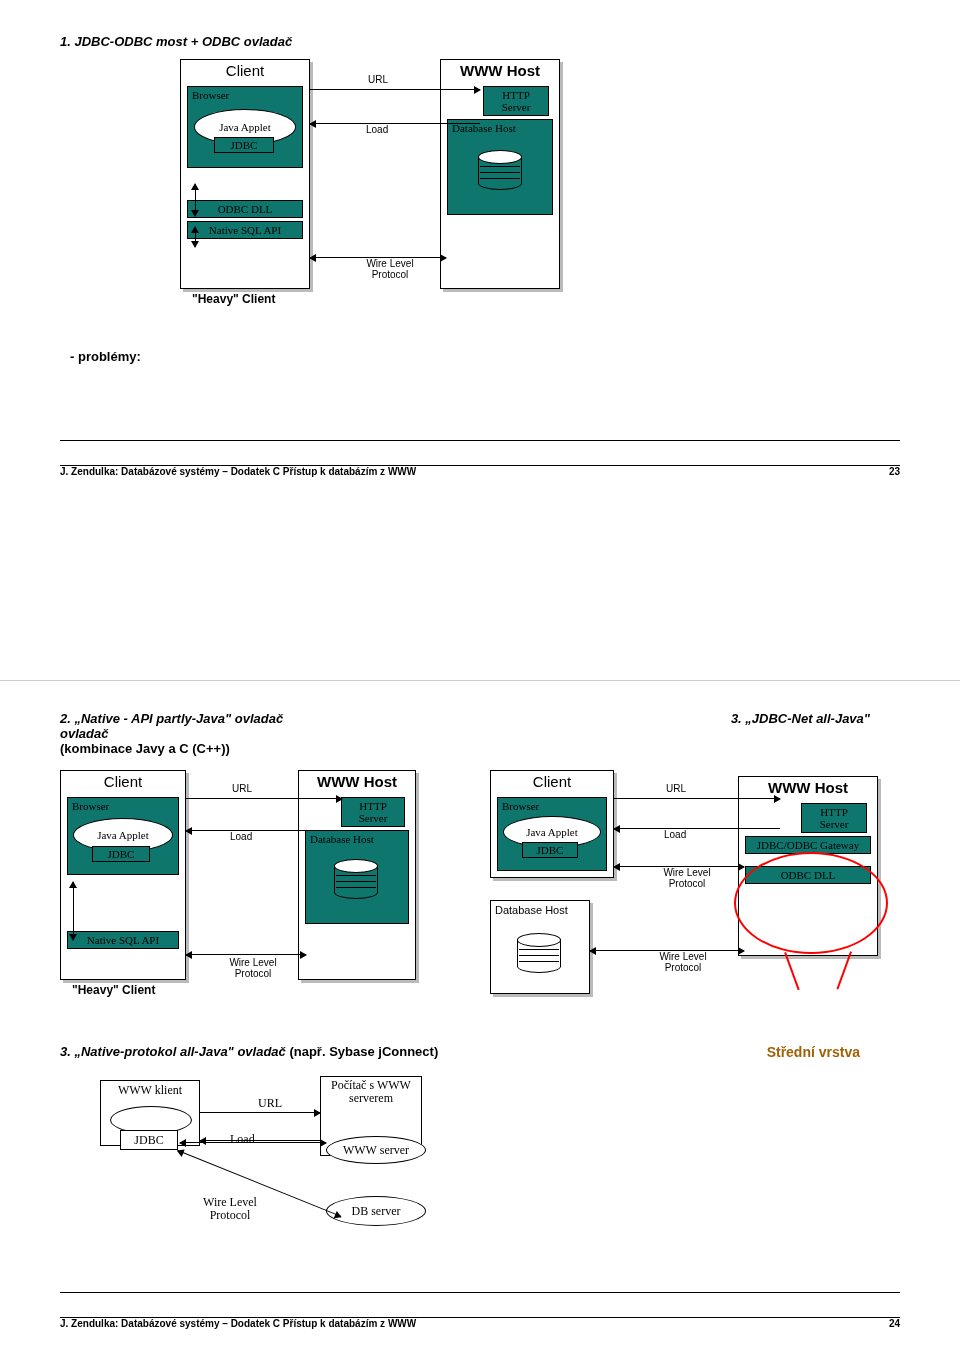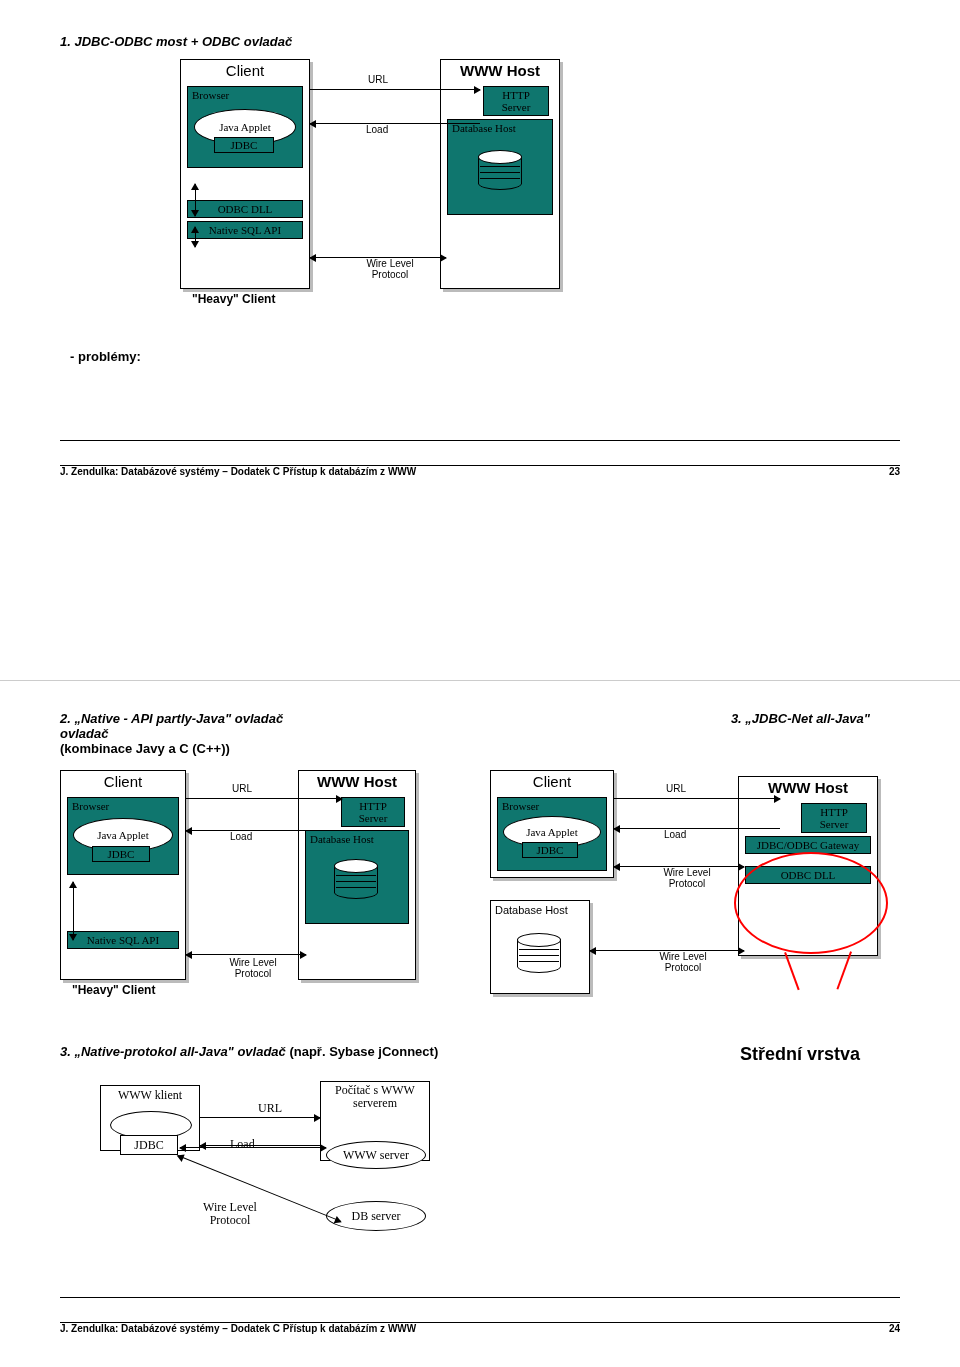--- a/index.html
+++ b/index.html
@@ -120,22 +120,22 @@
     margin: 6px 0 4px;
   }
 
   .red-ellipse {
     position: absolute;
     border: 2px solid #f00;
     border-radius: 50%;
   }
   .red-label {
     position: absolute;
-    color: #000000;
-    font-size: 18px;
+    color: #a16207;
+    font-size: 14px;
     font-weight: bold;
     font-family: "Arial", sans-serif;
     margin-left: 32px;
   }
   .red-line {
     position: absolute;
     background: #f00;
     height: 2px;
     transform-origin: top left;
   }
@@ -354,21 +354,21 @@
     <div class="simple-ell" style="left:50px; top:30px; width:80px; height:26px;"></div>
     <div class="simple-box" style="left:60px; top:54px; width:58px; height:20px;">
       <span>JDBC</span>
     </div>
 
     <div class="simple-text" style="left:198px; top:20px;">URL</div>
     <div class="simple-text" style="left:170px; top:56px;">Load</div>
     <div class="arrow-line r" style="left:140px; top:36px; width:120px;"></div>
     <div class="arrow-line l" style="left:140px; top:64px; width:120px;"></div>
 
-    <div class="simple-box" style="left:260px; top:0px; width:110px; height:80px; line-height:1.1;">
+    <div class="simple-box" style="left:260px; top:0px; width:102px; height:80px; line-height:1.1;">
       <div>Počítač s WWW serverem</div>
     </div>
     <div class="simple-ell" style="left:266px; top:60px; width:98px; height:26px;justify-content:center;">
       <span>WWW server</span>
     </div>
 
     <div class="simple-text" style="left:130px; top:120px; width:80px; text-align:center; line-height:1.1;">Wire Level Protocol</div>
     <div class="simple-ell" style="left:266px; top:120px; width:98px; height:28px;">
       <span>DB server</span>
     </div>

